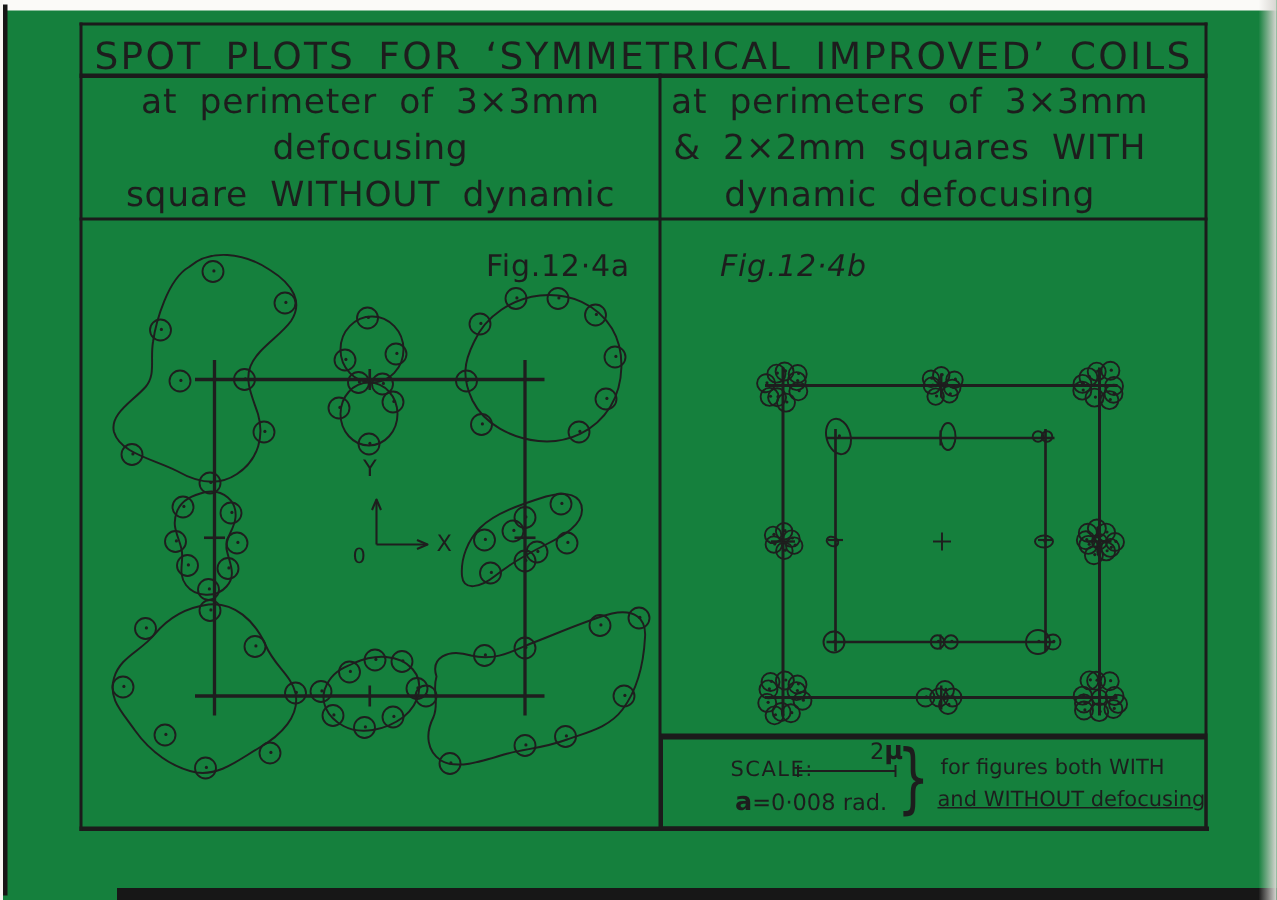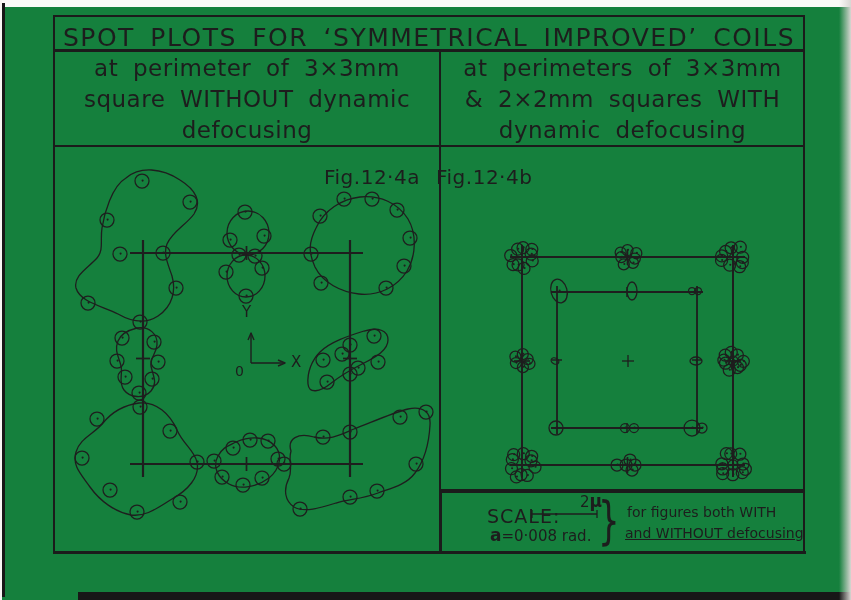--- a/index.html
+++ b/index.html
@@ -4,28 +4,28 @@
 <style>
   html,body{margin:0;padding:0;background:#e9e7e3;}
   .scan{position:relative;width:851px;height:600px;background:#15803d;overflow:hidden;
         font-family:"DejaVu Sans",sans-serif;color:#1d1d1d;}
   .hl,.vl{position:absolute;background:#1b1b1b;}
   .txt{position:absolute;white-space:nowrap;}
   .title{left:63px;top:23px;font-size:25px;letter-spacing:1.5px;word-spacing:6px;}
   .hdr{position:absolute;top:53px;height:93px;font-size:23px;line-height:31px;
        text-align:center;word-spacing:7px;letter-spacing:.5px;}
   .hdr-left{left:55px;width:384px;}
-  .hdr-right{left:441px;width:363px;}
+  .hdr-right{left:425px;width:363px;}
   .figlabel{font-size:20px;letter-spacing:.5px;}
   .axis{font-size:15px;}
   svg.art{position:absolute;left:0;top:0;pointer-events:none;}
   .scalebox{position:absolute;left:440px;top:489px;width:365px;height:64px;
             border:2px solid #1b1b1b;border-top-width:4px;box-sizing:border-box;}
   .sb{position:absolute;white-space:nowrap;font-size:14px;}
-  .sb-scale{left:45px;top:12px;font-size:19px;letter-spacing:1px;}
+  .sb-scale{left:45px;top:12px;font-size:14px;letter-spacing:1px;}
   .sb-bar-label{left:100px;top:-2px;width:60px;text-align:right;font-size:15px;}
   .sb-bar-label .mu{font-weight:bold;font-size:17px;}
   .sb-alpha{left:48px;top:32px;font-size:15px;}
   .sb-alpha .ab{font-weight:bold;font-size:17px;}
   .sb-brace{left:156px;top:1px;font-size:34px;transform:scaleY(1.5);transform-origin:top;line-height:1;}
   .sb-note1{left:185px;top:11px;}
   .sb-note2{left:183px;top:32px;text-decoration:underline;}
   
   .edge-top{position:absolute;left:0;top:0;width:851px;height:7px;background:#fbfaf8;}
   .edge-left-white{position:absolute;left:0;top:0;width:2px;height:600px;background:#f7f6f3;}
@@ -377,31 +377,31 @@
       <circle cx="702.6" cy="427.6" r="1.05" fill="#1e1e1e"></circle>
       <line x1="532" y1="514" x2="597" y2="514" stroke="#1e1e1e" stroke-width="1.3"></line>
       <line x1="532" y1="510" x2="532" y2="518" stroke="#1e1e1e" stroke-width="1.3"></line>
       <line x1="597" y1="510" x2="597" y2="518" stroke="#1e1e1e" stroke-width="1.3"></line>
     </svg>
 
   <div class="txt title">SPOT PLOTS FOR ‘SYMMETRICAL IMPROVED’ COILS</div>
 
   <div class="hdr hdr-left">
     <div>at perimeter of 3×3mm</div>
+    <div>defocusing</div>
     <div>square WITHOUT dynamic</div>
-    <div>defocusing</div>
   </div>
   <div class="hdr hdr-right">
     <div>at perimeters of 3×3mm</div>
     <div>&amp; 2×2mm squares WITH</div>
     <div>dynamic defocusing</div>
   </div>
 
   <div class="txt figlabel" style="left:324px;top:165px;">Fig.12·4a</div>
-  <div class="txt figlabel" style="left:436px;top:165px;">Fig.12·4b</div>
+  <div class="txt figlabel" style="left:480px;top:165px;font-style:italic;">Fig.12·4b</div>
 
   <span class="txt axis" style="left:242px;top:303px;">Y</span>
   <span class="txt axis" style="left:291px;top:353px;">X</span>
   <span class="txt axis" style="left:235px;top:363px;font-size:14px;">0</span>
 
   <div class="scalebox">
     <span class="sb sb-scale">SCALE:</span>
     <span class="sb sb-bar-label"><span>2</span><span class="mu">μ</span></span>
     <span class="sb sb-alpha"><span class="ab">a</span><span>=0·008 rad.</span></span>
     <span class="sb sb-brace">}</span>

